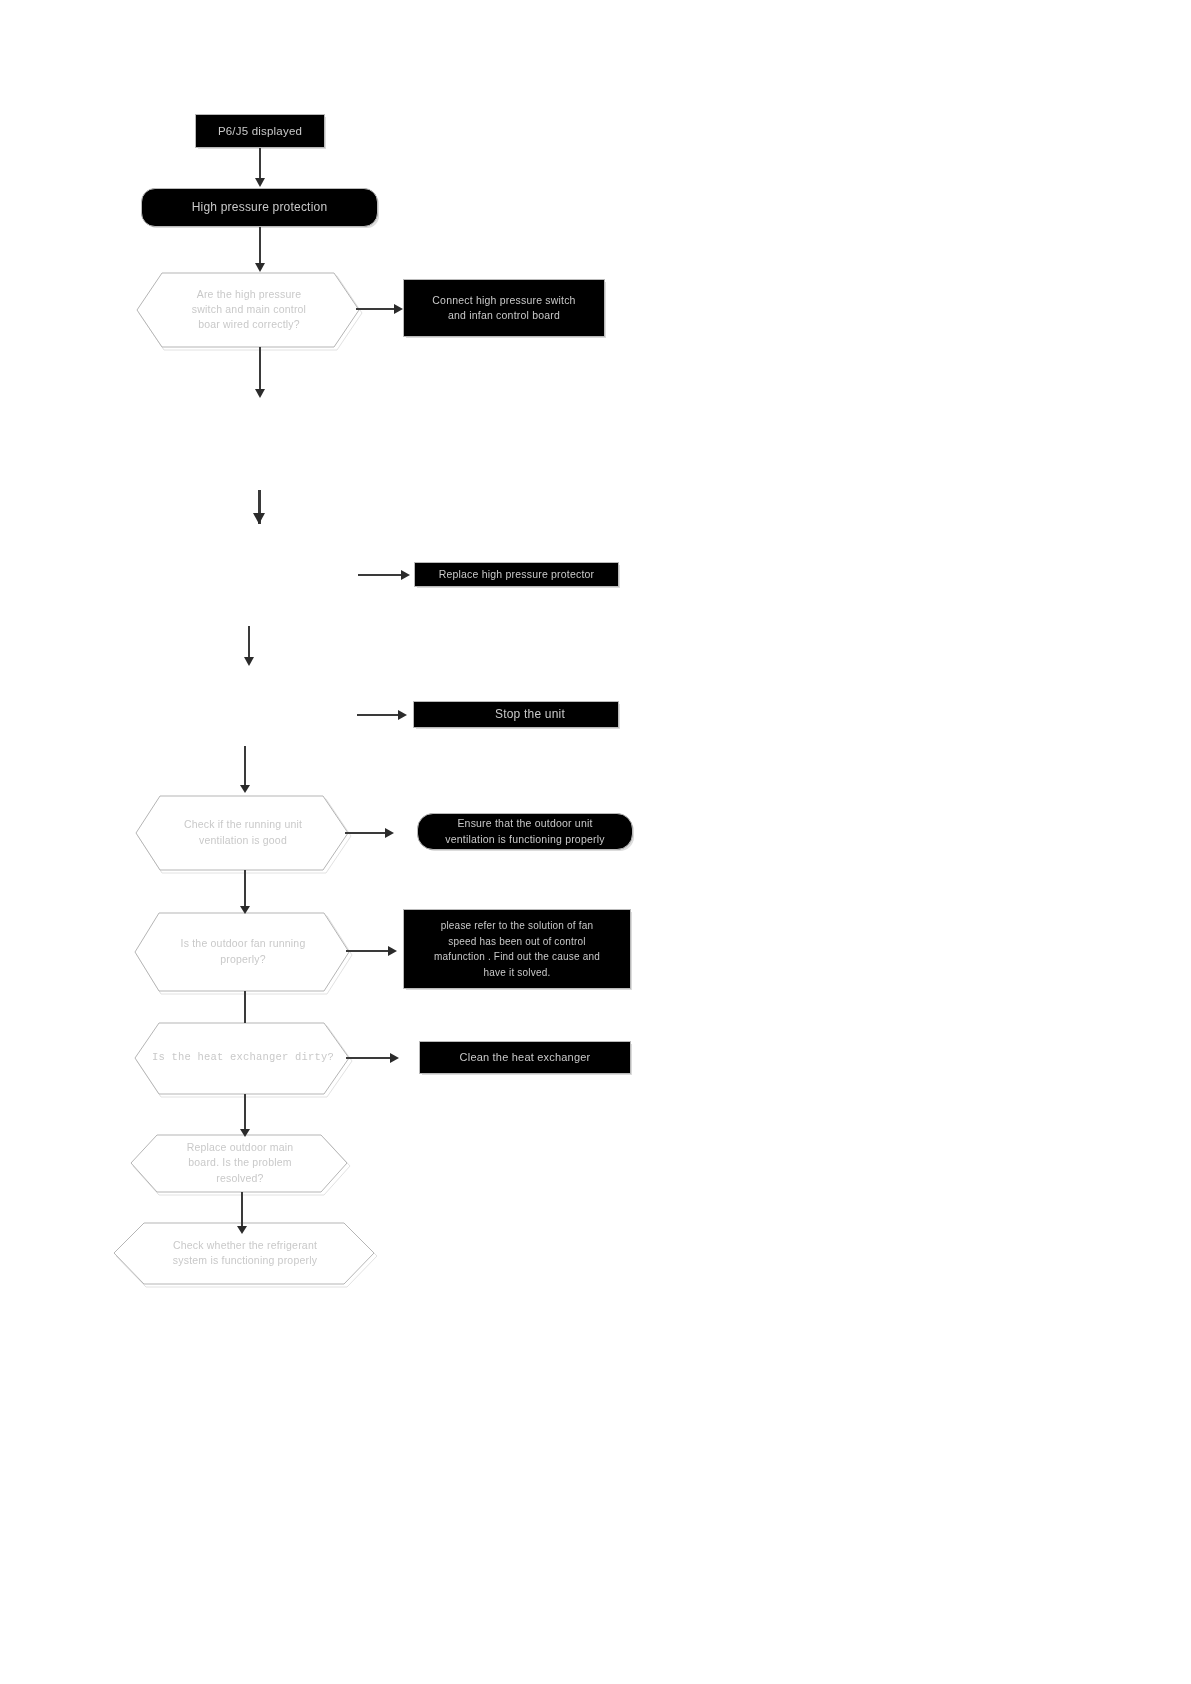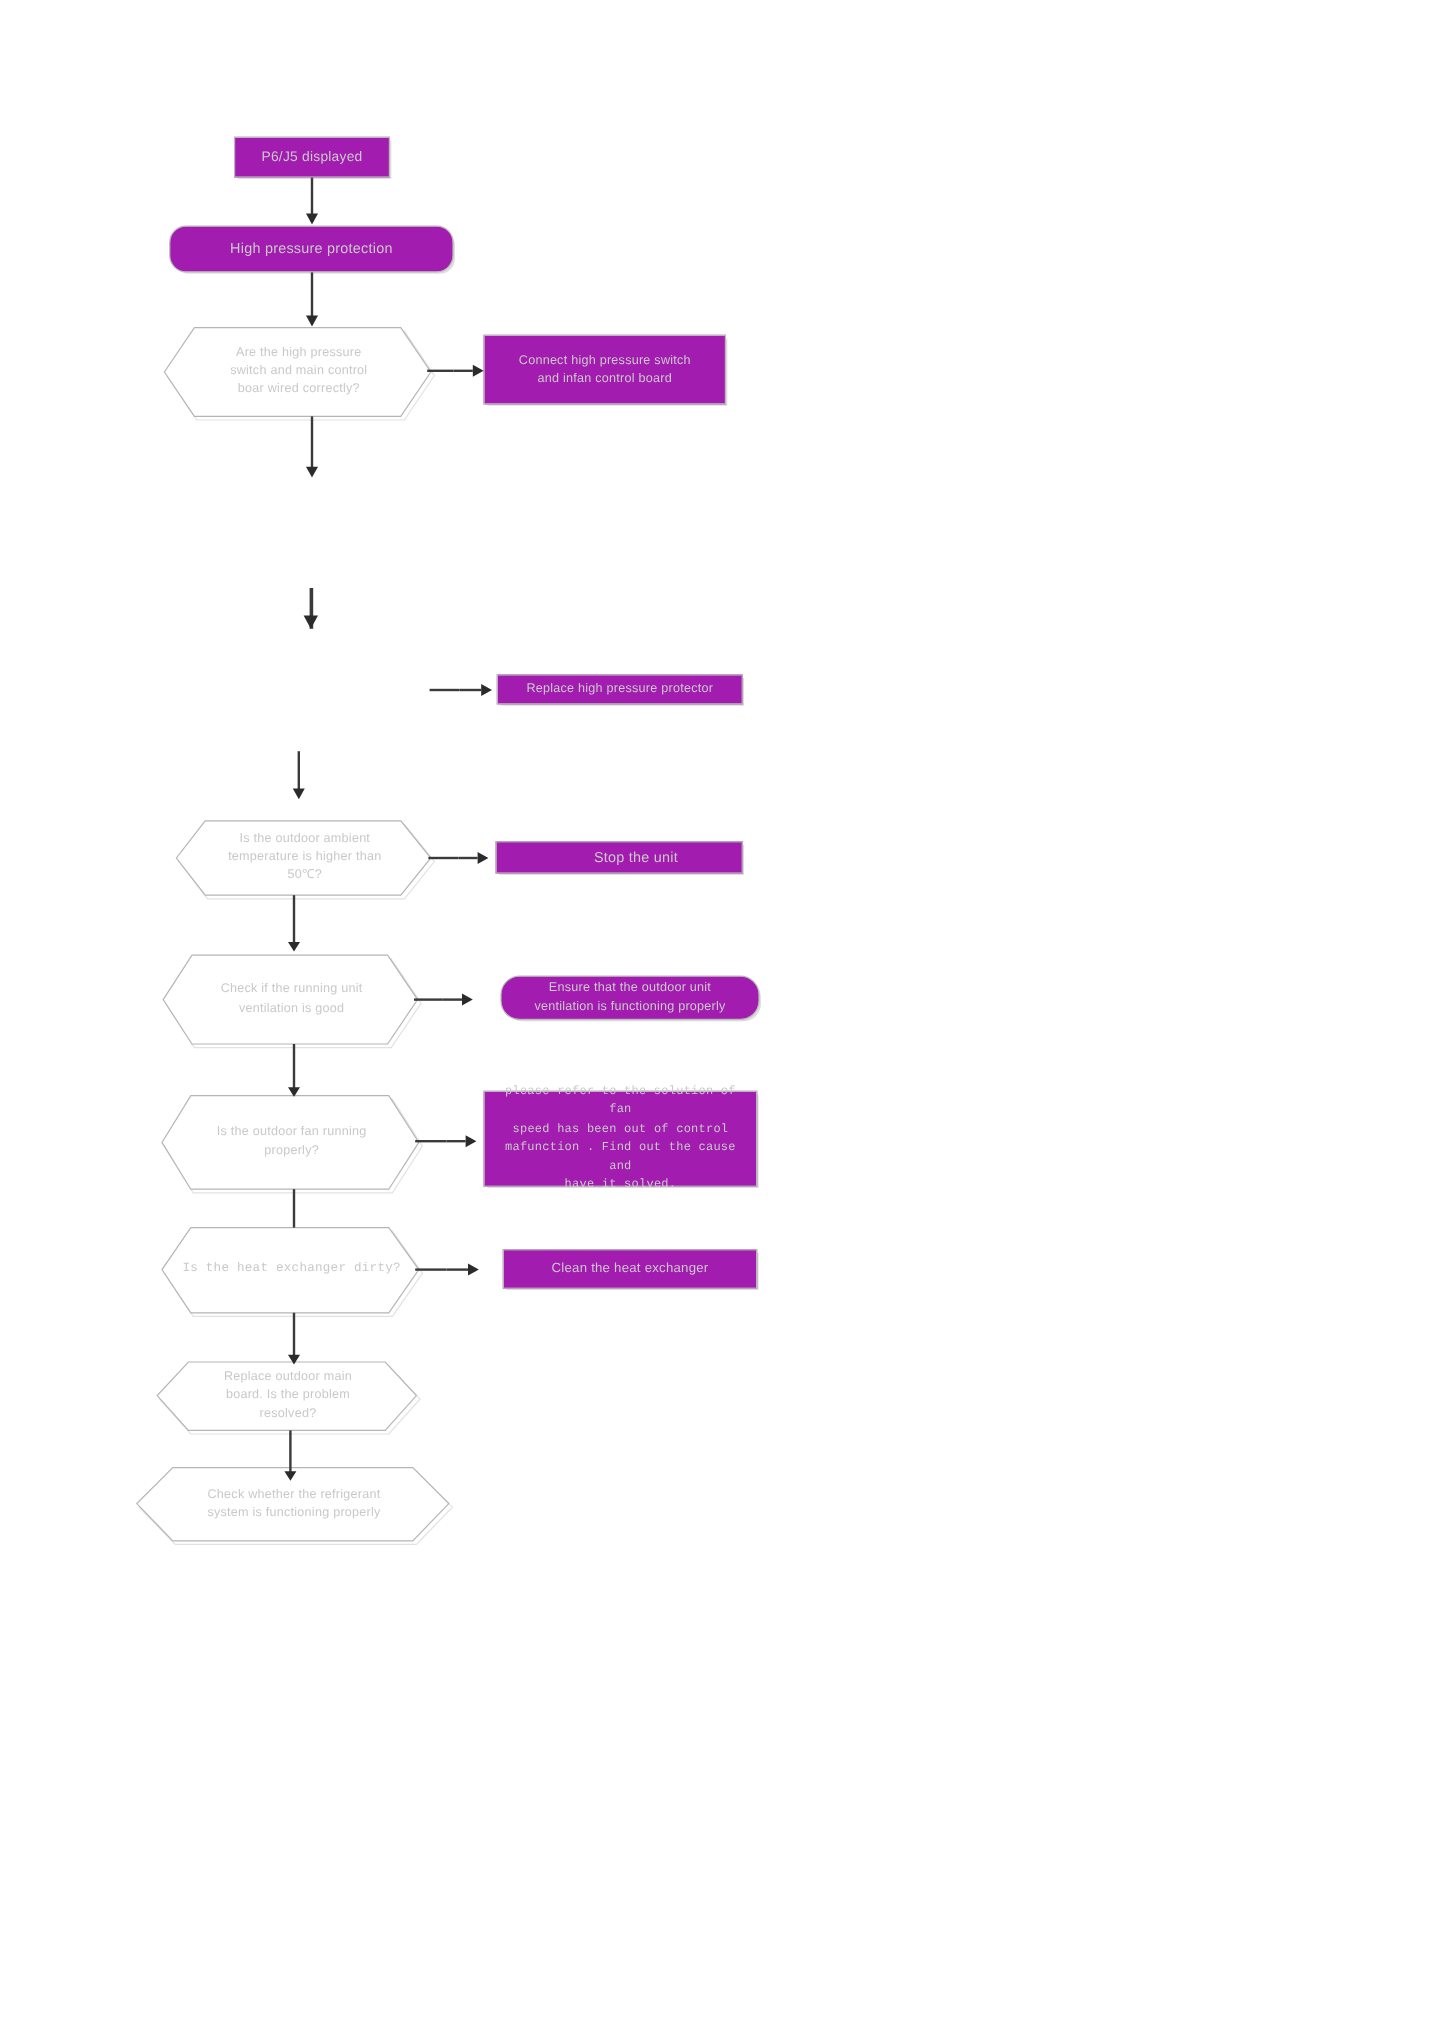--- a/index.html
+++ b/index.html
@@ -18,21 +18,21 @@
     text-align:center;
     line-height:1.45;
     letter-spacing:.2px;
     padding:0 10px;
     white-space:pre-line;
   }
 
   
   .rect{
     border:1px solid #b9b9b9;
-    background:#a21caf;
+    background:#000000;
     box-shadow:2px 2px 0 -1px #dcdcdc, 3px 3px 0 -2px #e8e8e8;
   }
 
   
   .shape-svg{position:absolute;left:0;top:0;width:100%;height:100%;z-index:1;overflow:visible;}
   .shape-svg polygon{fill:#ffffff;stroke:#b5b5b5;stroke-width:1;}
   .shape-svg .ghost{fill:none;stroke:#e2e2e2;stroke-width:1;}
 
   
   .vline{position:absolute;background:#3a3a3a;width:1.5px;z-index:5;}
@@ -86,29 +86,20 @@
   <div class="hline" style="left:383px;top:574px;width:18px;"></div>
   <div class="arrow-r" style="left:401px;top:570px;"></div>
 
   <div class="node rect" style="left:414px;top:562px;width:205px;height:25px;">
     <span class="txt" style="font-size:10.5px;">Replace high pressure protector</span>
   </div>
 
   <div class="vline" style="left:248px;top:626px;height:36px;"></div>
   <div class="arrow-d" style="left:244px;top:657px;"></div>
 
-  <div class="node" style="left:148px;top:683px;width:212px;height:63px;">
-    <svg class="shape-svg" viewBox="0 0 212 63" preserveAspectRatio="none">
-      <polygon class="ghost" points="25,4 189,4 214,35 189,66 25,66 1,35"></polygon>
-      <polygon points="23,1 186,1 211,32 186,63 23,63 -1,32"></polygon>
-    </svg>
-    <span class="txt" style="font-size:10.5px;">Is the outdoor ambient
-temperature is higher than
-50℃?</span>
-  </div>
   <div class="stub" style="left:357px;top:714px;width:25px;"></div>
   <div class="hline" style="left:382px;top:714px;width:16px;"></div>
   <div class="arrow-r" style="left:398px;top:710px;"></div>
 
   <div class="node rect" style="left:413px;top:701px;width:206px;height:27px;padding-left:28px;">
     <span class="txt" style="font-size:12px;">Stop the unit</span>
   </div>
 
   <div class="vline" style="left:244px;top:746px;height:44px;"></div>
   <div class="arrow-d" style="left:240px;top:785px;border-top-width:8px;"></div>
@@ -138,21 +129,21 @@
       <polygon class="ghost" points="25,4 191,4 216,43 191,82 25,82 1,43"></polygon>
       <polygon points="23,1 188,1 213,40 188,79 23,79 -1,40"></polygon>
     </svg>
     <span class="txt" style="font-size:10.5px;">Is the outdoor fan running
 properly?</span>
   </div>
   <div class="stub" style="left:346px;top:950px;width:26px;"></div>
   <div class="hline" style="left:372px;top:950px;width:16px;"></div>
   <div class="arrow-r" style="left:388px;top:946px;"></div>
 
-  <div class="node rect" style="left:403px;top:909px;width:228px;height:80px;font-family:Liberation Mono, monospace;">
+  <div class="node rect" style="left:403px;top:909px;width:228px;height:80px;">
     <span class="txt" style="font-size:10px;line-height:1.55;">please refer to the solution of fan
 speed has been out of control
 mafunction . Find out the cause and
 have it solved.</span>
   </div>
 
   <div class="vline" style="left:244px;top:991px;height:32px;"></div>
 
   <div class="node" style="left:136px;top:1022px;width:214px;height:72px;">
     <svg class="shape-svg" viewBox="0 0 214 72" preserveAspectRatio="none">

